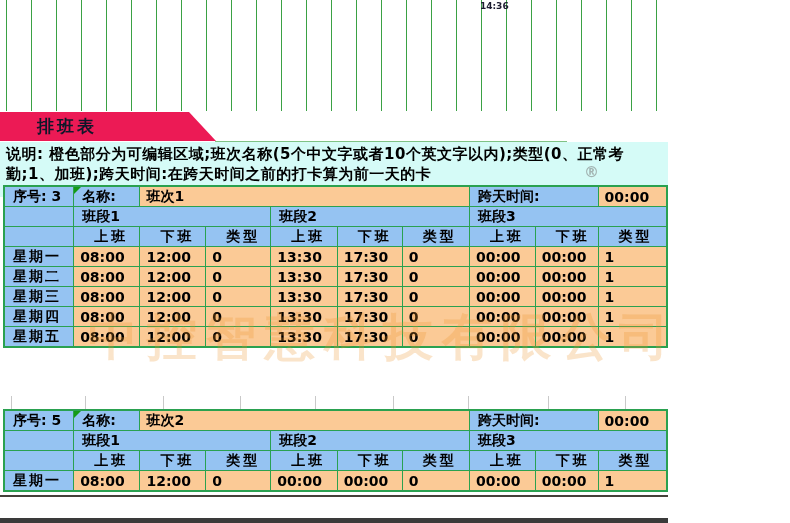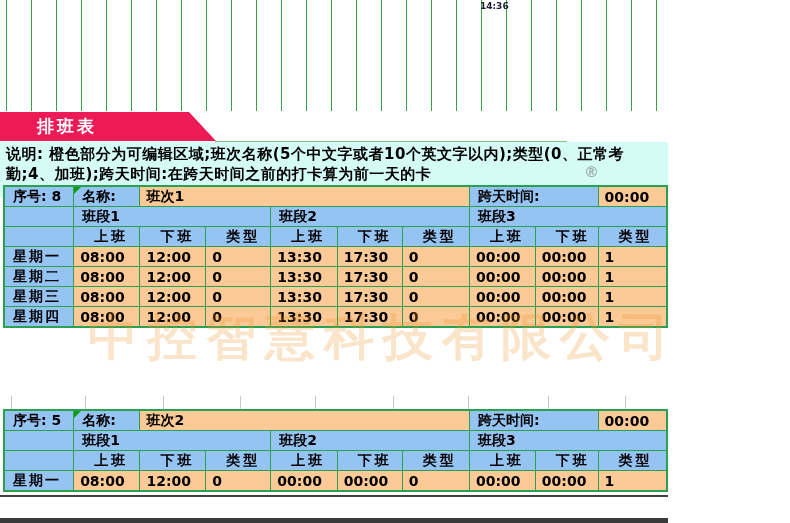--- a/index.html
+++ b/index.html
@@ -15,21 +15,21 @@
       var(--grid,#3aa144) 6px,var(--grid,#3aa144) 7px,
       transparent 7px,transparent 25px);
   }
   .timestamp{position:absolute;left:480px;top:1px;font-size:9px;color:#1c1c30;}
   
   .ribbon{
     position:absolute;left:0;top:112px;width:216px;height:29px;
     background:var(--ribbon,#ec1a55);
     clip-path:polygon(0 0,189px 0,216px 29px,0 29px);
   }
-  .ribbon span{display:block;padding-left:37px;line-height:28px;color:#ffffff;font-size:17px;letter-spacing:3px;}
+  .ribbon span{display:block;padding-left:37px;line-height:28px;color:#0f172a;font-size:17px;letter-spacing:3px;}
   .cyan-topline{position:absolute;left:215px;top:141px;width:352px;height:1px;background:var(--grid,#3aa144);opacity:.65;}
   
   .notes{
     position:absolute;left:0;top:142px;width:766px;height:41px;
     background:var(--note,#d5fbf7);padding:2px 6px 12px 6px;
     font-size:15px;line-height:20px;letter-spacing:.5px;white-space:nowrap;
   }
   
   .sheet{position:absolute;left:3px;}
   #t0{top:185px;} #t1{top:409px;}
@@ -65,40 +65,40 @@
   <div class="topgrid"></div>
   <div class="timestamp">14:36</div>
 
   <div class="ribbon">
     <span>排班表</span>
   </div>
   <div class="cyan-topline"></div>
 
   <div class="notes">
     <div>说明: 橙色部分为可编辑区域;班次名称(5个中文字或者10个英文字以内);类型(0、正常考</div>
-    <div>勤;4、加班);跨天时间:在跨天时间之前的打卡算为前一天的卡</div>
+    <div>勤;1、加班);跨天时间:在跨天时间之前的打卡算为前一天的卡</div>
   </div>
 
   <div class="sheet" id="t0">
       <table>
         <colgroup>
           <col style="width: 82px;">
           <col style="width: 78px;">
           <col style="width: 77px;">
           <col style="width: 75px;">
           <col style="width: 78px;">
           <col style="width: 75px;">
           <col style="width: 80px;">
           <col style="width: 77px;">
           <col style="width: 70px;">
           <col style="width: 83px;">
         </colgroup>
         <tbody>
           <tr>
-            <td class="blue pad8">序号: 8</td>
+            <td class="blue pad8">序号: 3</td>
             <td class="blue pad8 rel has-corner">名称:<span class="corner"></span></td>
             <td class="orange" colspan="5">班次1</td>
             <td class="blue pad8" colspan="2">跨天时间:</td>
             <td class="orange">00:00</td>
           </tr>
           <tr>
             <td class="blue"></td>
             <td class="blue pad8" colspan="3">班段1</td>
             <td class="blue pad8" colspan="3">班段2</td>
             <td class="blue pad8" colspan="3">班段3</td>
@@ -146,20 +146,32 @@
             <td class="orange">0</td>
             <td class="orange">13:30</td>
             <td class="orange">17:30</td>
             <td class="orange">0</td>
             <td class="orange">00:00</td>
             <td class="orange">00:00</td>
             <td class="orange">1</td>
           </tr>
           <tr>
             <td class="blue day">星期四</td>
+            <td class="orange">08:00</td>
+            <td class="orange">12:00</td>
+            <td class="orange">0</td>
+            <td class="orange">13:30</td>
+            <td class="orange">17:30</td>
+            <td class="orange">0</td>
+            <td class="orange">00:00</td>
+            <td class="orange">00:00</td>
+            <td class="orange">1</td>
+          </tr>
+          <tr>
+            <td class="blue day">星期五</td>
             <td class="orange">08:00</td>
             <td class="orange">12:00</td>
             <td class="orange">0</td>
             <td class="orange">13:30</td>
             <td class="orange">17:30</td>
             <td class="orange">0</td>
             <td class="orange">00:00</td>
             <td class="orange">00:00</td>
             <td class="orange">1</td>
           </tr>

